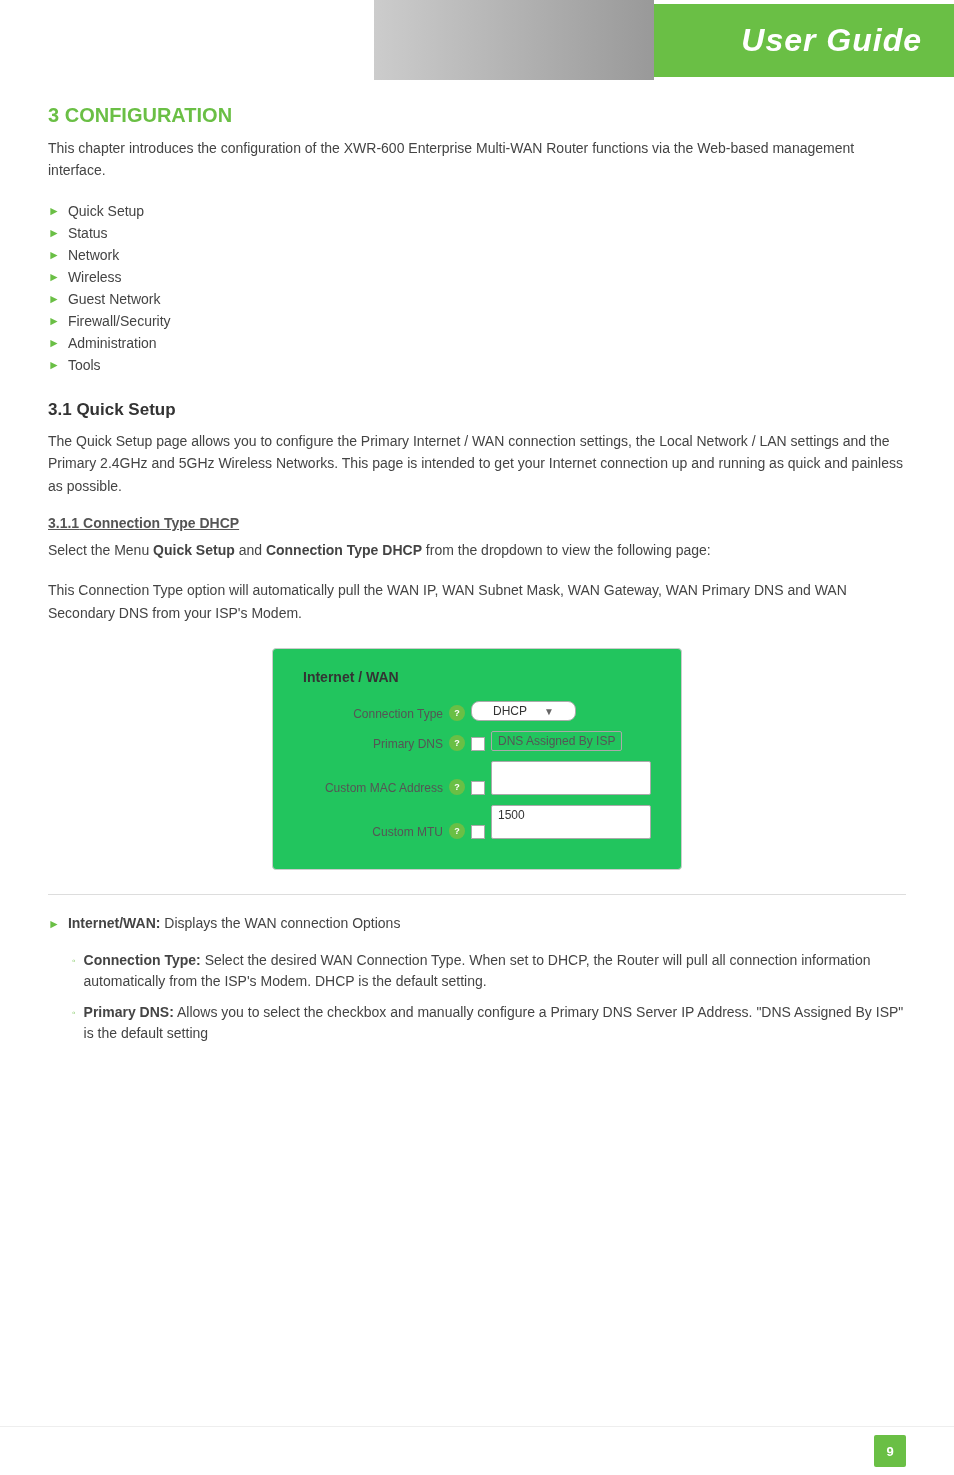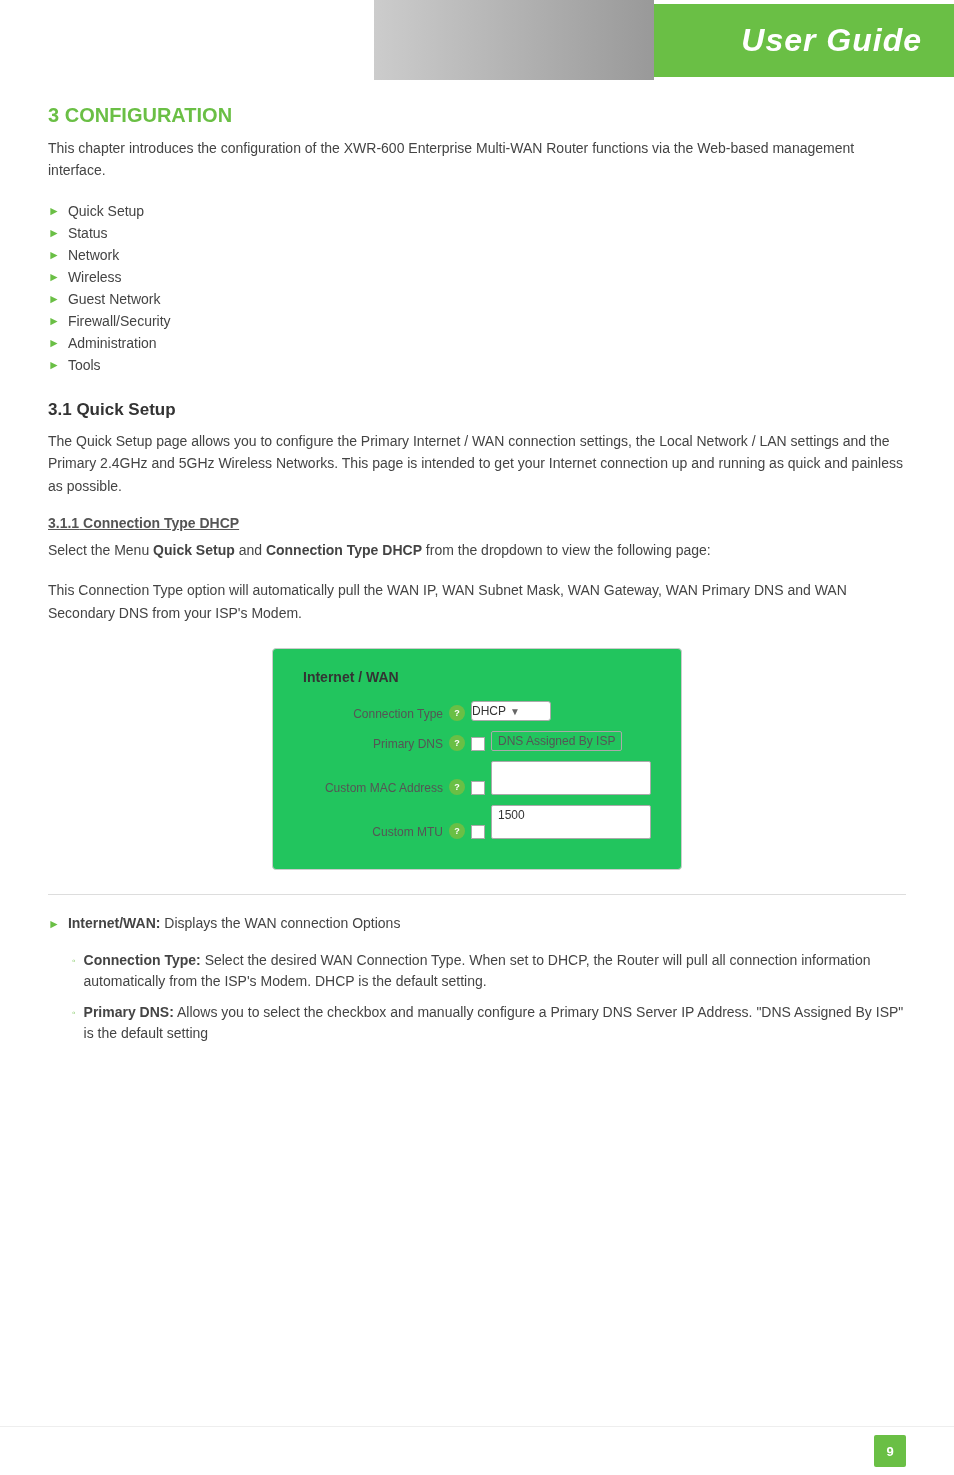--- a/index.html
+++ b/index.html
@@ -134,27 +134,27 @@
       display: inline-flex;
       align-items: center;
       justify-content: center;
       color: #fff;
       font-size: 9px;
       font-weight: bold;
       flex-shrink: 0;
     }
     .widget-select {
       border: 1px solid #aaa;
-      border-radius: 3px;
-      padding: 2px 0;
+      border-radius: 8px;
+      padding: 2px 21px;
       font-size: 12px;
       background: #fff;
       display: inline-flex;
       align-items: center;
-      gap: 4px;
+      gap: 17px;
       min-width: 80px;
     }
     .widget-select .dropdown-arrow {
       font-size: 10px;
       color: #666;
     }
     .widget-checkbox {
       width: 14px;
       height: 14px;
       border: 1px solid #aaa;

